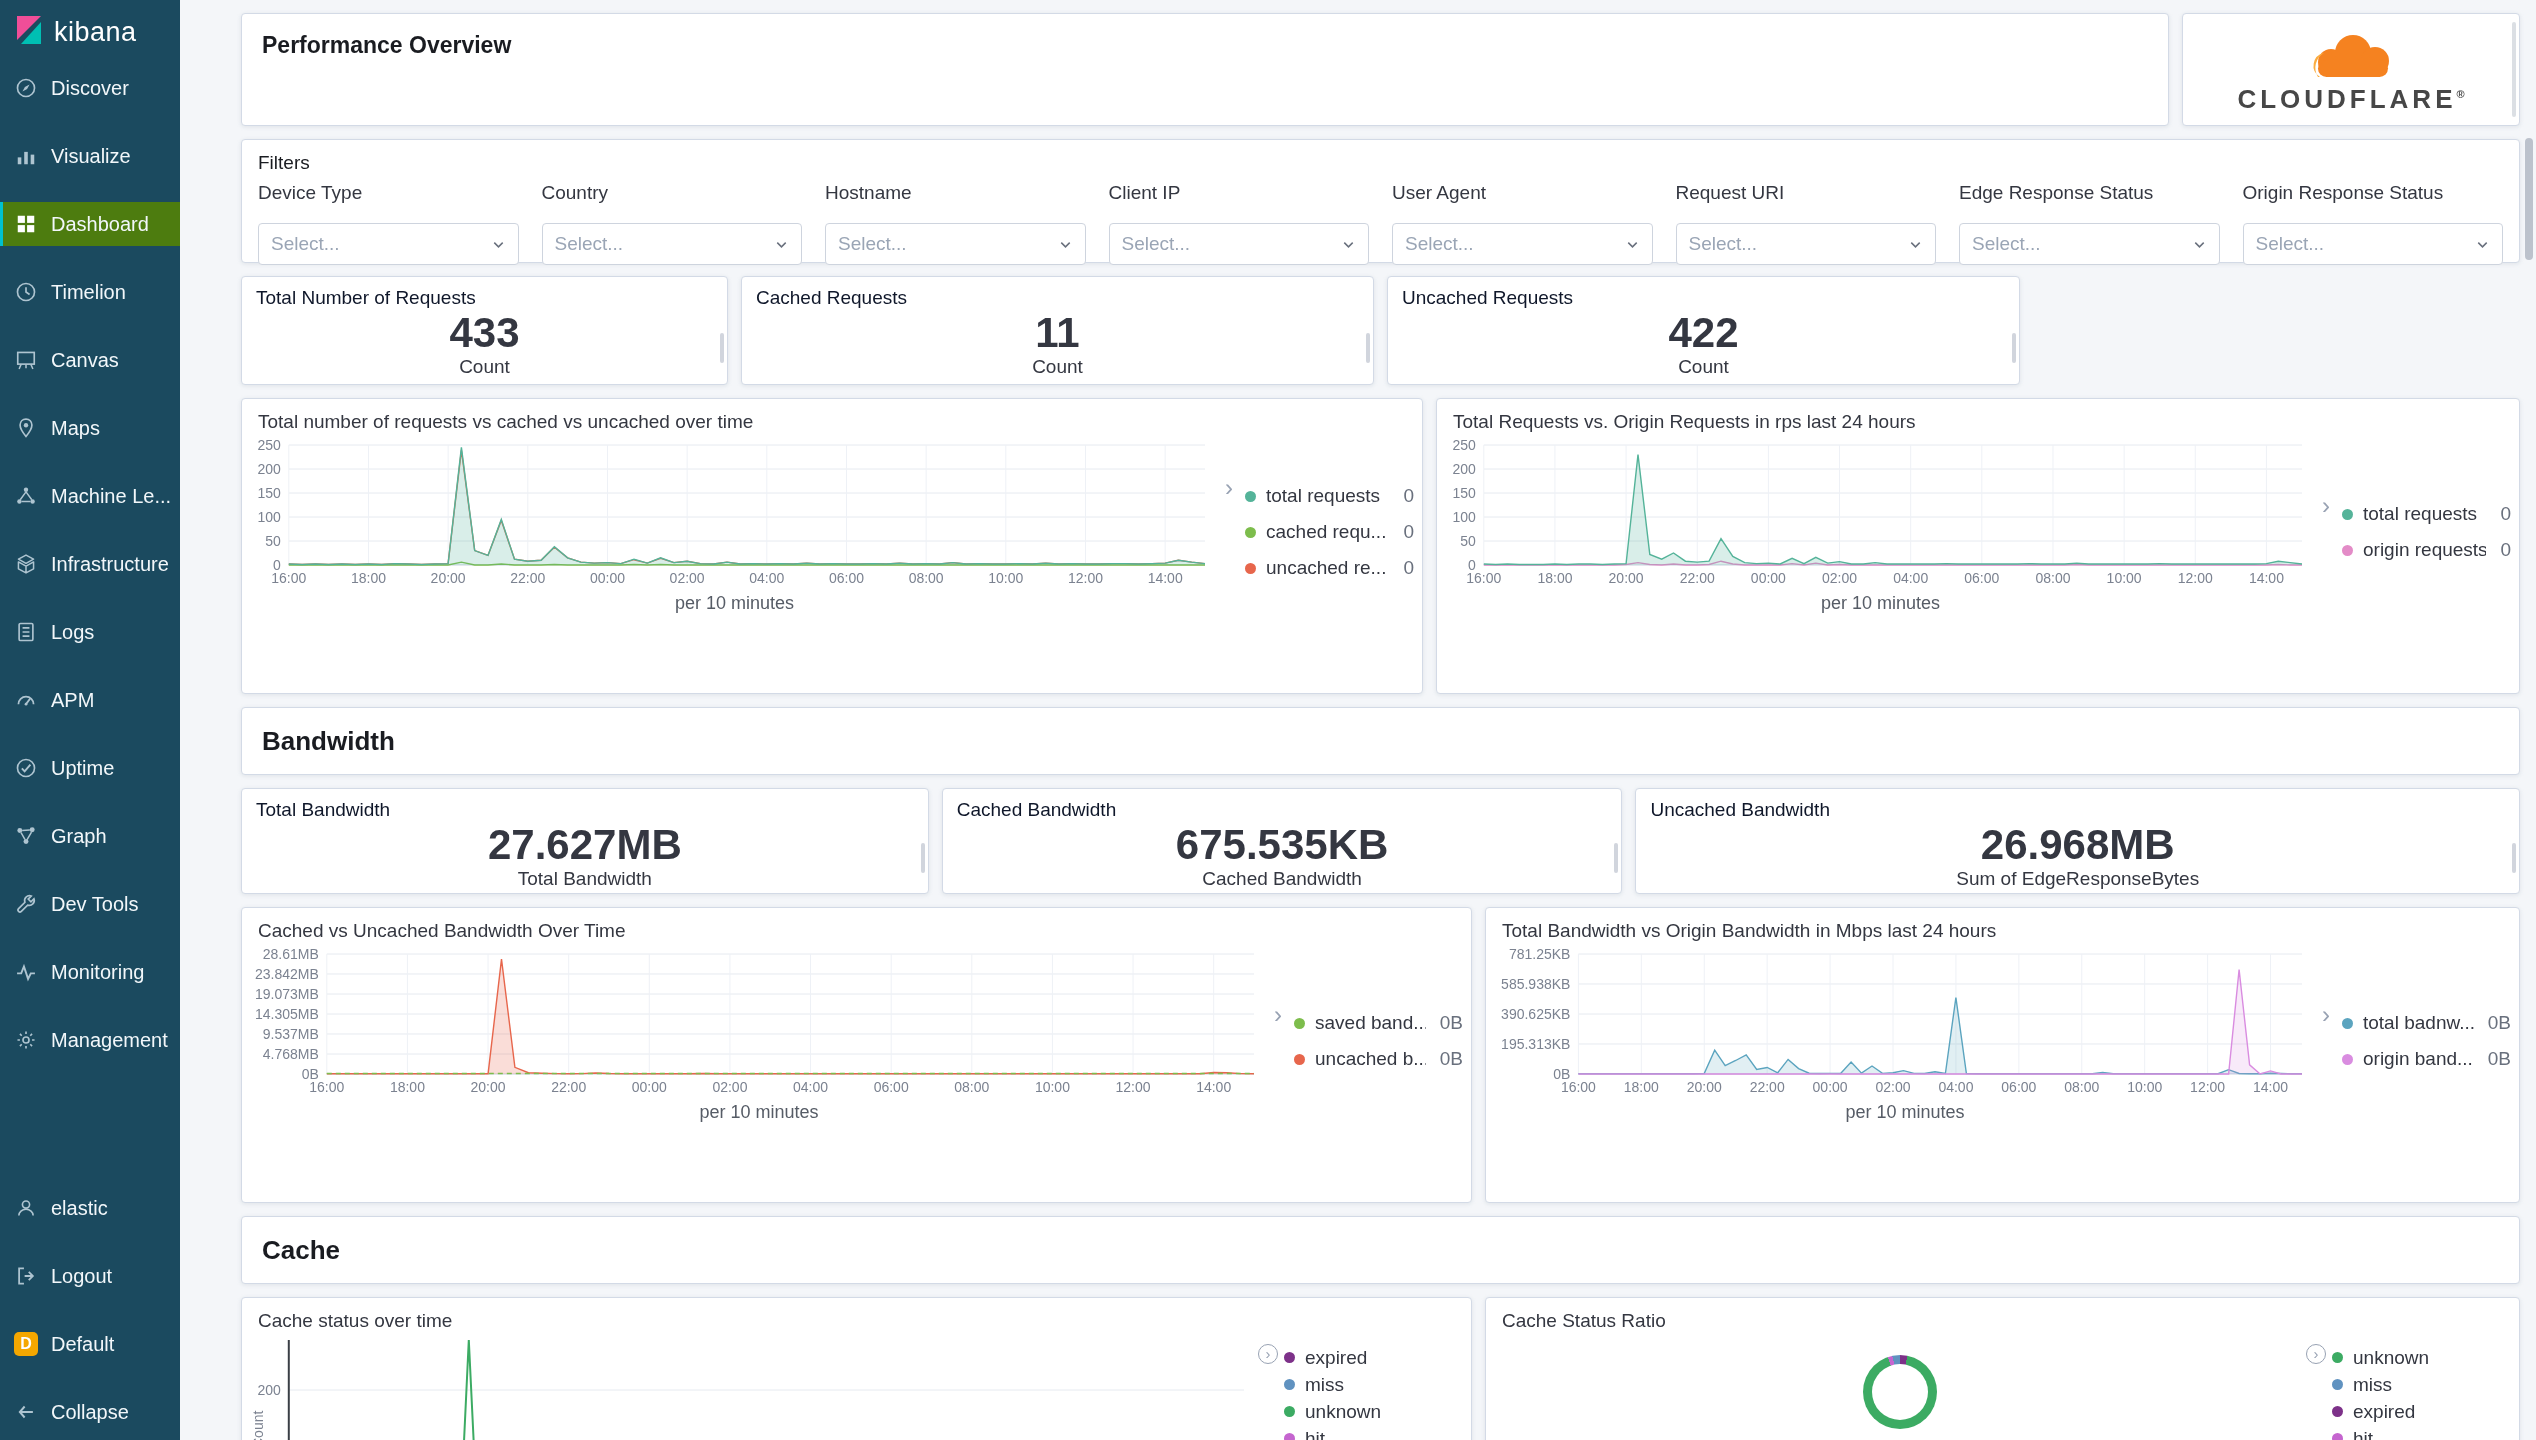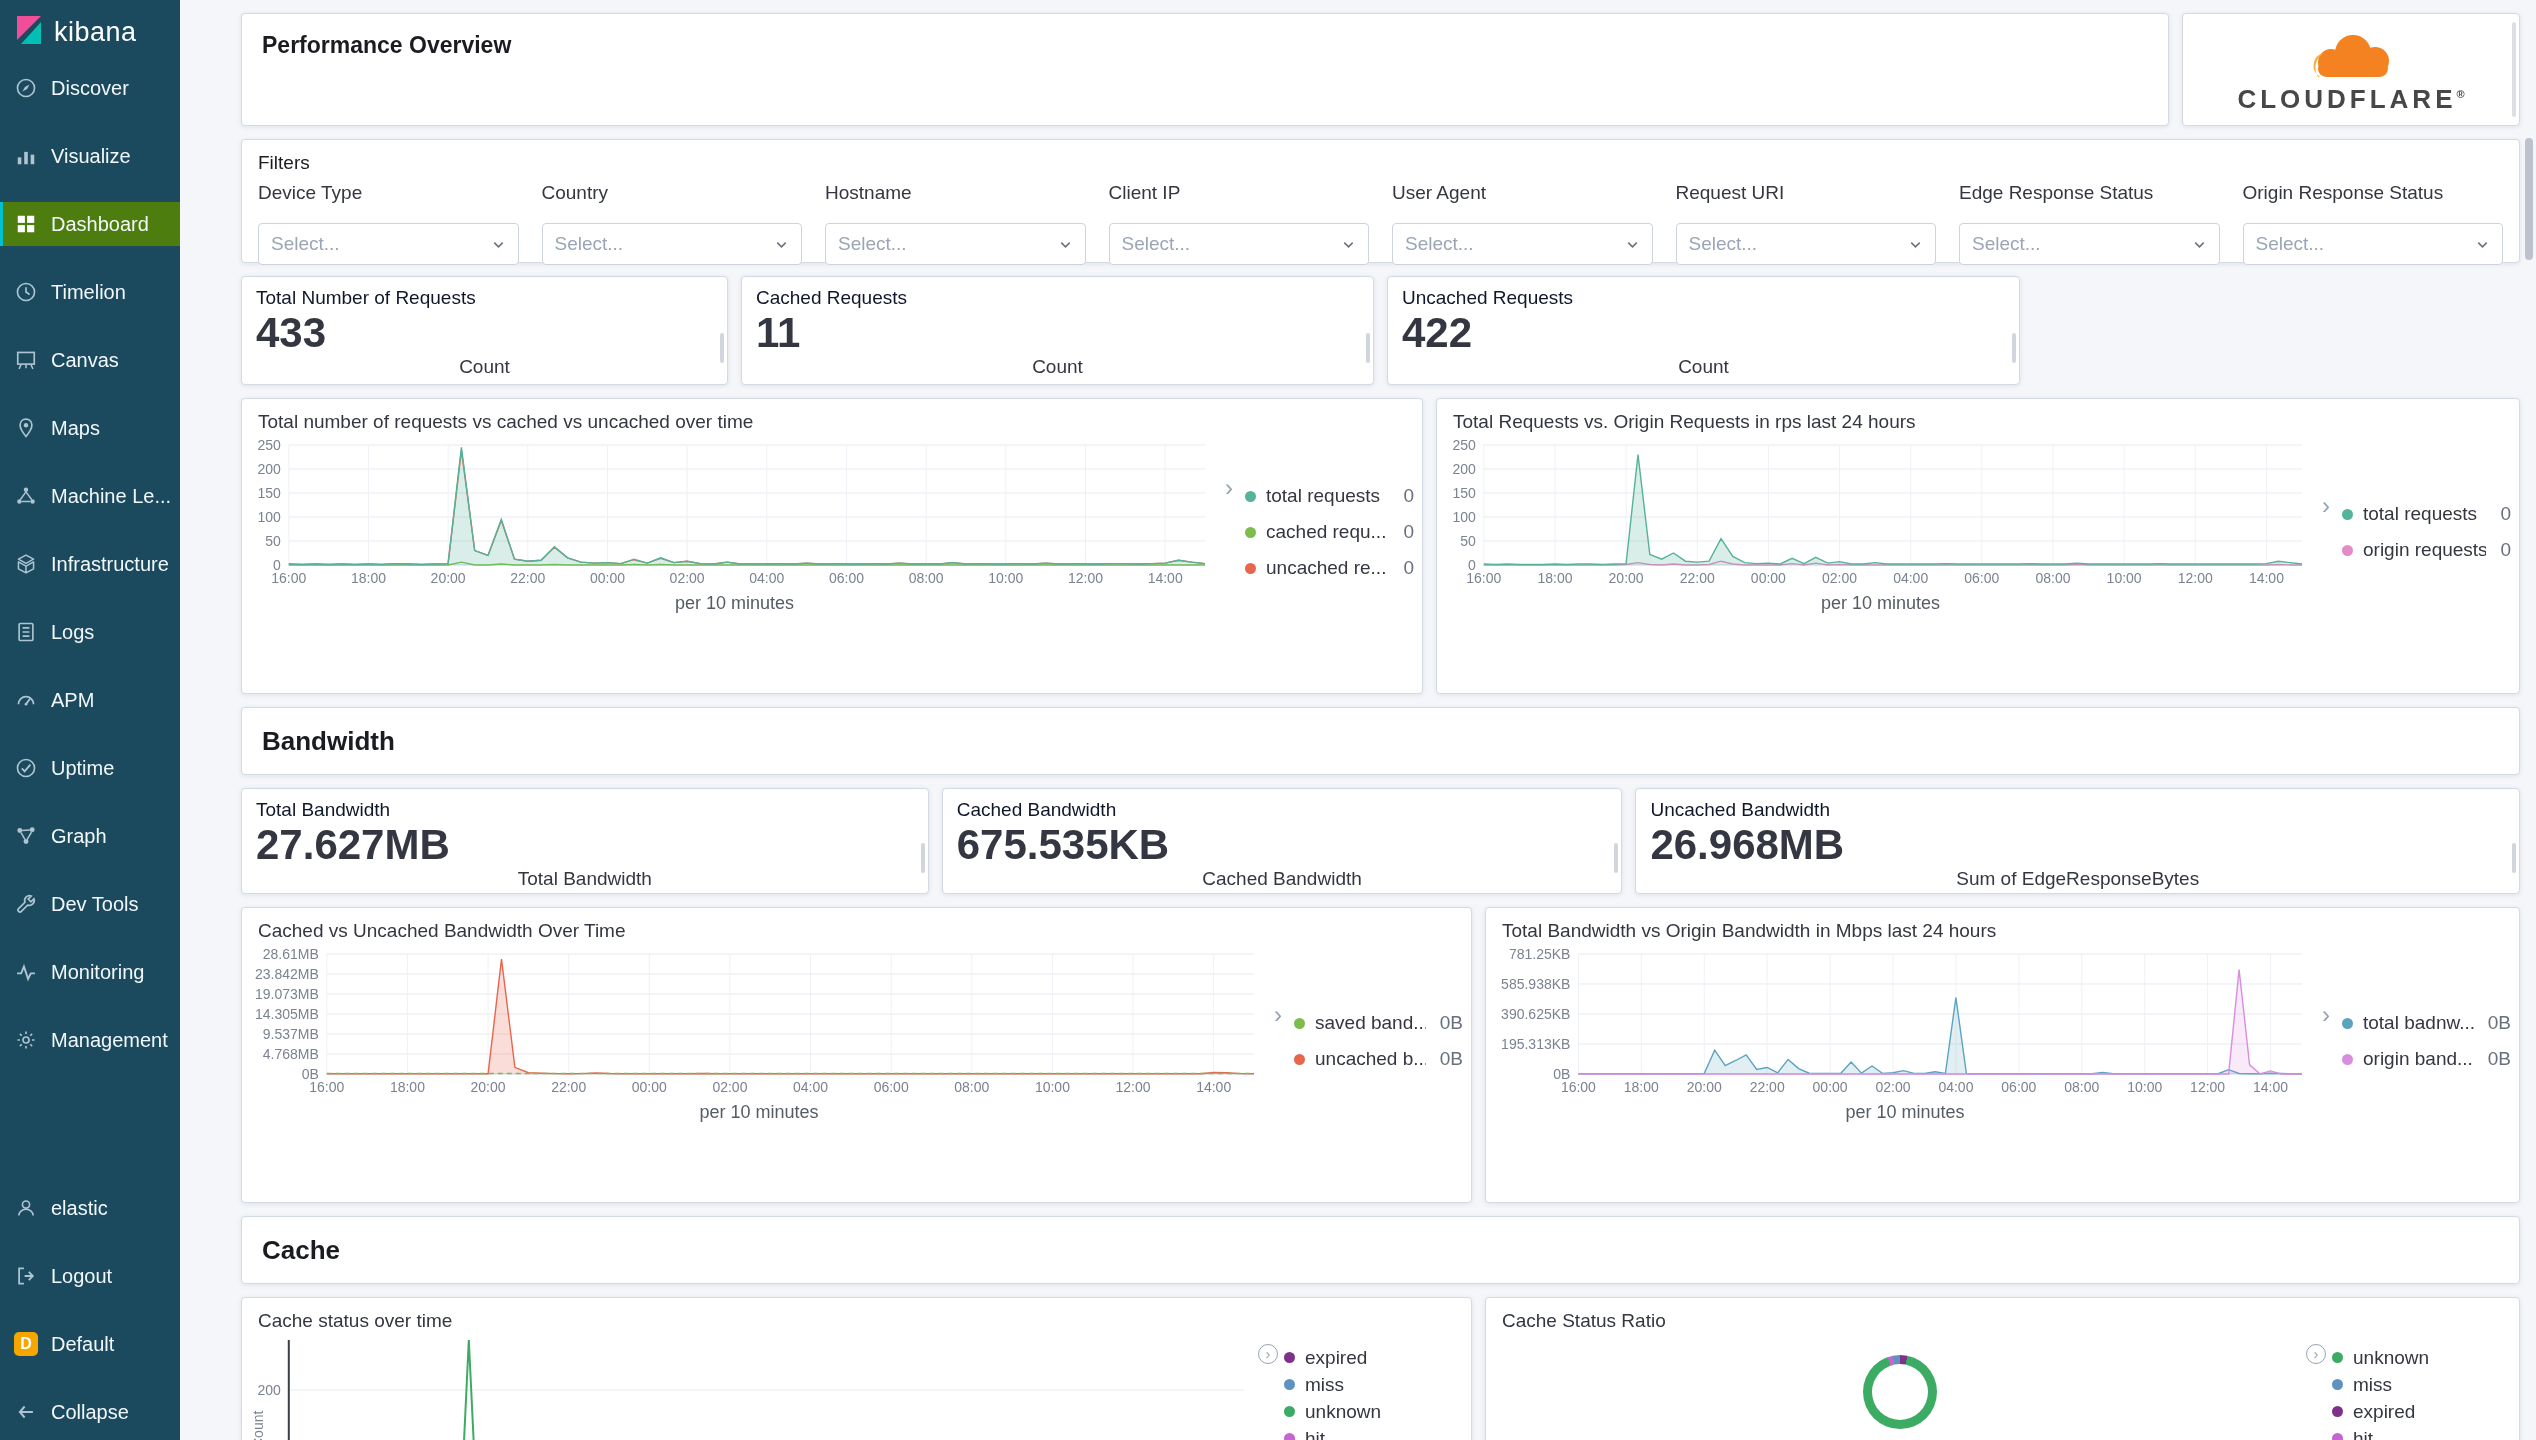--- a/index.html
+++ b/index.html
@@ -41,21 +41,21 @@
   .select .ph { color:#9aa5b5; font-size:19px; }
   .select .chev { color:#69707d; display:flex; }
 
   .section-panel { height:68px; margin-bottom:13px; }
   .section-panel h2 { font-size:26px; font-weight:bold; color:#1a1c21; line-height:66px; padding-left:20px; }
 
   .metric { padding:10px 14px 0; }
   .metric.m-req { height:109px; }
   .metric.m-bw { height:106px; }
   .metric-title { font-size:19px; color:#0f172a; }
-  .metric-value { font-size:42px; font-weight:bold; color:#343741; margin-top:1px; line-height:1.1; }
+  .metric-value { font-size:42px; font-weight:bold; color:#343741; text-align:center; margin-top:1px; line-height:1.1; }
   .metric-sub { font-size:19px; color:#343741; text-align:center; }
   .mini-scroll { position:absolute; right:3px; top:52%; width:4px; height:30px; background:#98a2b3; opacity:.45; border-radius:2px; }
 
   .chart-panel { padding:0; }
   .chart-panel.h-line { height:296px; }
   .chart-title { font-size:19px; color:#343741; padding:12px 16px 4px; white-space:nowrap; overflow:hidden; }
   .chart-body { display:flex; padding:0 8px 0 8px; }
   .cb-line { height:190px; }
   .cb-cache { height:520px; }
   .cb-pie { height:112px; }

